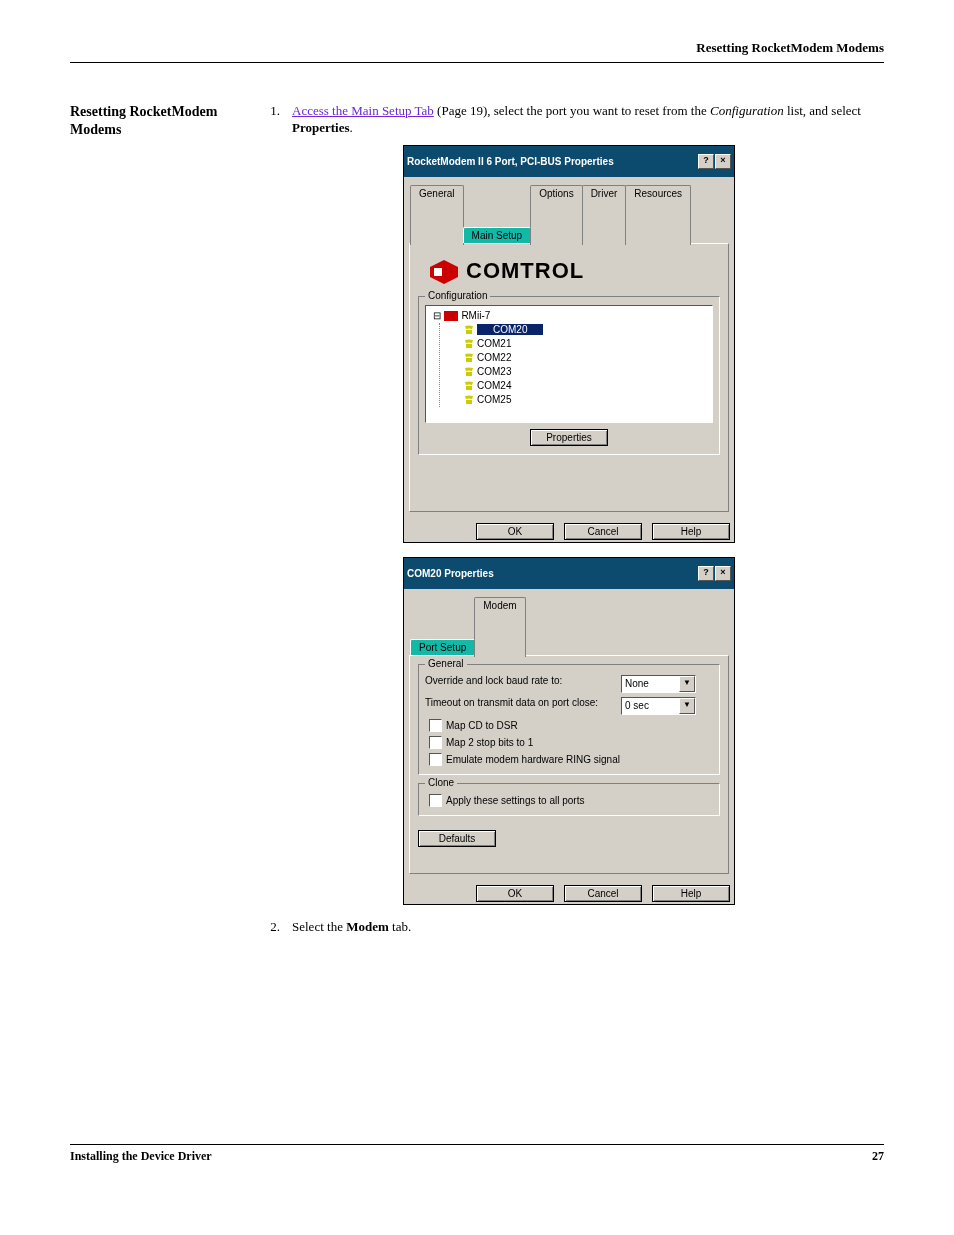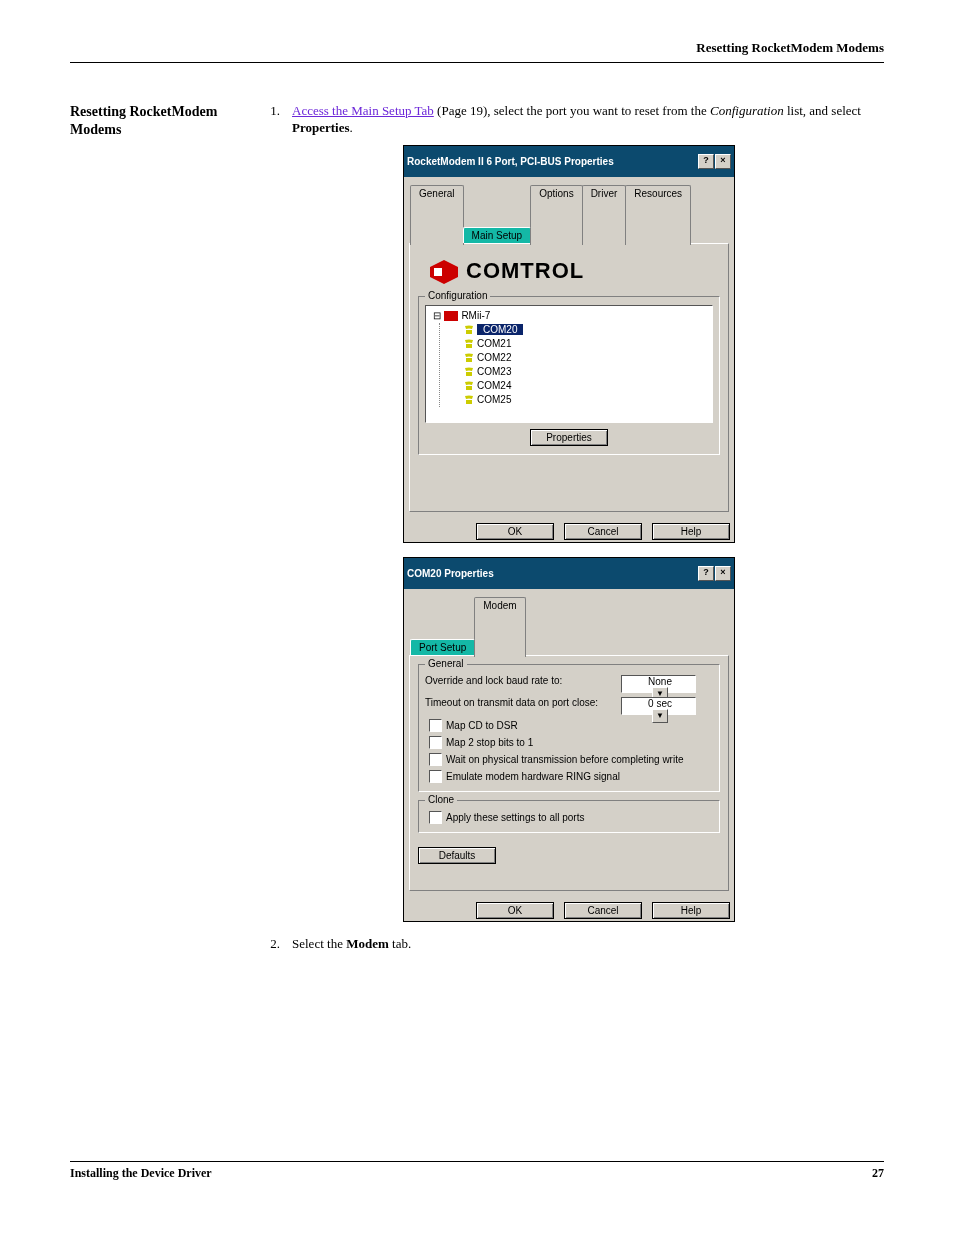--- a/index.html
+++ b/index.html
@@ -172,21 +172,21 @@
     display: flex;
     align-items: center;
     gap: 3px;
     padding-left: 4px;
     height: 14px;
   }
   .tree-child { padding-left: 24px; }
   .tree-sel {
     background: #0a246a;
     color: #fff;
-    padding: 0 6px;
+    padding: 0 16px;
   }
   .tree-dotted {
     border-left: 1px dotted #888;
     margin-left: 10px;
   }
   .phone-icon {
     width: 10px; height: 10px;
   }
   .card-icon {
     width: 14px; height: 10px; background:#c00;
@@ -223,21 +223,20 @@
     border-top-color:#555; border-left-color:#555;
     border-right-color:#fff; border-bottom-color:#fff;
     background: #fff;
     display: inline-flex;
     align-items: center;
     height: 16px;
     width: 70px;
     font-size:10px;
     padding-left:3px;
     justify-content: space-between;
-    flex-direction: column;
   }
   .win-select .arrow {
     width: 14px; height: 14px;
     background:#d4d0c8;
     border:1px solid #fff;
     border-right-color:#555; border-bottom-color:#555;
     text-align:center; line-height:12px; font-size:8px;
   }
   .win-check {
     width: 11px; height: 11px; background: #fff;
@@ -403,24 +402,20 @@
             <div class="check-row">
                 <span class="win-check"></span>
                 <span>Map CD to DSR</span>
               </div>
             <div class="check-row">
                 <span class="win-check"></span>
                 <span>Map 2 stop bits to 1</span>
               </div>
             <div class="check-row">
                 <span class="win-check"></span>
-                <span>Wait on physical transmission before completing write</span>
-              </div>
-            <div class="check-row">
-                <span class="win-check"></span>
                 <span>Emulate modem hardware RING signal</span>
               </div>
           </div>
           <div class="groupbox">
             <div class="legend">Clone</div>
             <div class="check-row">
                 <span class="win-check"></span>
                 <span>Apply these settings to all ports</span>
               </div>
           </div>

